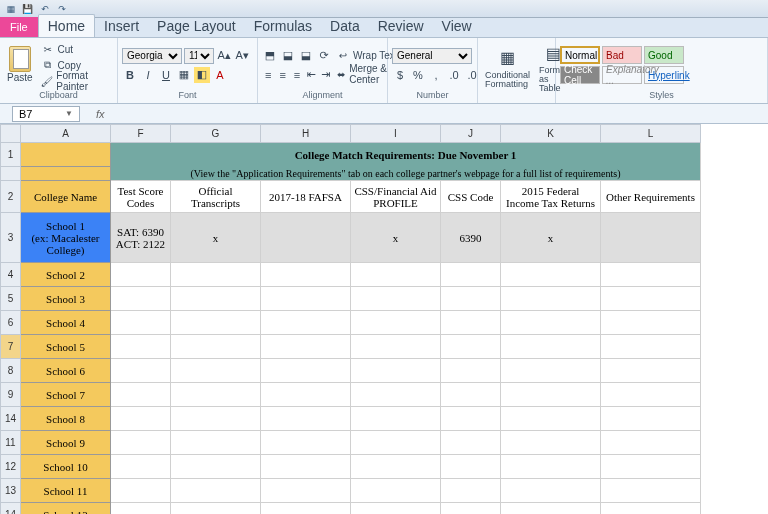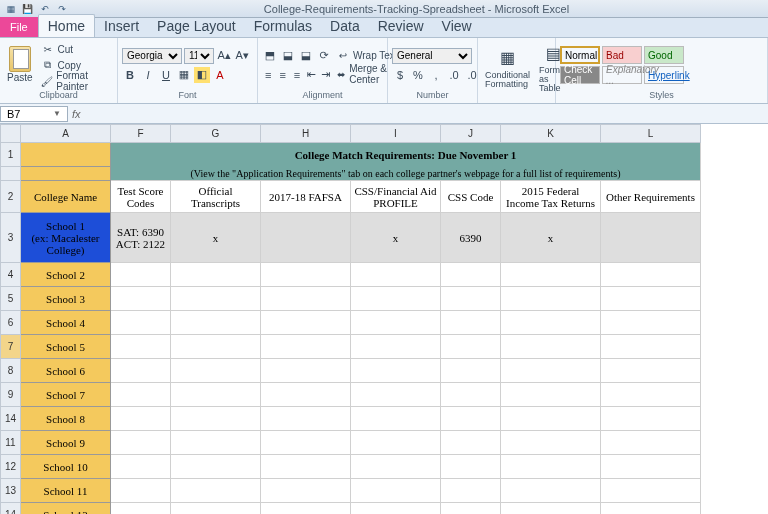--- a/index.html
+++ b/index.html
@@ -20,51 +20,50 @@
 .bigbtn .ic { width:24px; height:24px; display:flex; align-items:center; justify-content:center; font-size:16px; }
 .smbtn { display:flex; align-items:center; gap:3px; font-size:10px; color:#3a4a5a; padding:0 2px; height:15px; }
 .smbtn .ic { width:14px; height:14px; display:flex; align-items:center; justify-content:center; font-size:10px; }
 .col { display:flex; flex-direction:column; gap:1px; }
 select.fontname { width:60px; height:16px; font-size:10px; border:1px solid #a0b0c0; }
 select.fontsize { width:30px; height:16px; font-size:10px; border:1px solid #a0b0c0; }
 .iconrow { display:flex; gap:2px; }
 .iconbtn { width:16px; height:16px; display:flex; align-items:center; justify-content:center; font-size:11px; color:#3a4a5a; border:1px solid transparent; cursor:pointer; }
 .stylecell { width:40px; height:18px; border:1px solid #bbb; font-size:10px; padding:1px 3px; display:flex; align-items:center; }
 .fbar { height:20px; background:#eef4fa; display:flex; align-items:center; border-bottom:1px solid #b0c0d0; font-size:11px; }
-.namebox { width:68px; height:16px; margin:0 0; border:1px solid #a0b0c0; background:#fff; padding:0 6px; display:flex; align-items:center; justify-content:space-between; }
+.namebox { width:68px; height:16px; margin:0 12px; border:1px solid #a0b0c0; background:#fff; padding:0 6px; display:flex; align-items:center; justify-content:space-between; }
 .fx { font-style:italic; color:#666; margin:0 4px; }
 .fbar input { flex:1; border:none; background:transparent; height:16px; font-size:11px; }
 .grid { position:relative; overflow:auto; height:390px; }
 table { border-collapse:collapse; table-layout:fixed; }
 th.ch { background:#e8edf3; border:1px solid #c1c9d3; height:18px; font-size:10px; font-weight:normal; color:#333; text-align:center; }
 th.rh { background:#e8edf3; border:1px solid #c1c9d3; width:20px; font-size:10px; font-weight:normal; color:#333; text-align:center; }
 th.corner { background:#e8edf3; border:1px solid #c1c9d3; width:20px; height:18px; }
 td { border:1px solid #d0d0d0; height:24px; font-size:11px; font-family:Georgia,serif; padding:1px 3px; text-align:center; vertical-align:middle; background:#fff; }
 td.colA { background:#f4c95d; border:1px solid #999; }
 tr.hdr1 td.merged { background:#74a9a3; color:#000; font-weight:bold; font-family:Georgia,serif; }
 tr.hdr1b td.merged { background:#74a9a3; color:#000; font-size:10px; font-family:Georgia,serif; }
 tr.hdr2 td { background:#fff; font-family:Georgia,serif; }
 tr.hdr2 td.colA { background:#f4c95d;margin-left:26px; }
 tr.r3 td { height:50px; background:#dedede; }
-tr.r3 td.colA { background:#1d4ed8; }
+tr.r3 td.colA { background:#3b82f6; }
 tr.sel th.rh, th.ch.sel { background:#f3d58a; }
 .paste-ic { width:22px; height:26px; background:linear-gradient(#f6e2a8,#e8c56a); border:1px solid #c0a050; border-radius:2px; position:relative; }
 .paste-ic::before { content:""; position:absolute; top:2px; left:3px; width:14px; height:18px; background:#fff; border:1px solid #999; }
 </style>
 </head>
 <body>
 
 <div class="titlebar">
   <div class="qat">
     <span>▦</span>
     <span>💾</span>
     <span>↶</span>
     <span>↷</span>
   </div>
-  <div class="title">College-Requirements-Tracking-Spreadsheet - Microsoft Excel</div>
 </div>
 
 <div class="tabs">
   <div class="filetab">File</div>
   <div class="tab active">Home</div>
   <div class="tab">Insert</div>
   <div class="tab">Page Layout</div>
   <div class="tab">Formulas</div>
   <div class="tab">Data</div>
   <div class="tab">Review</div>

